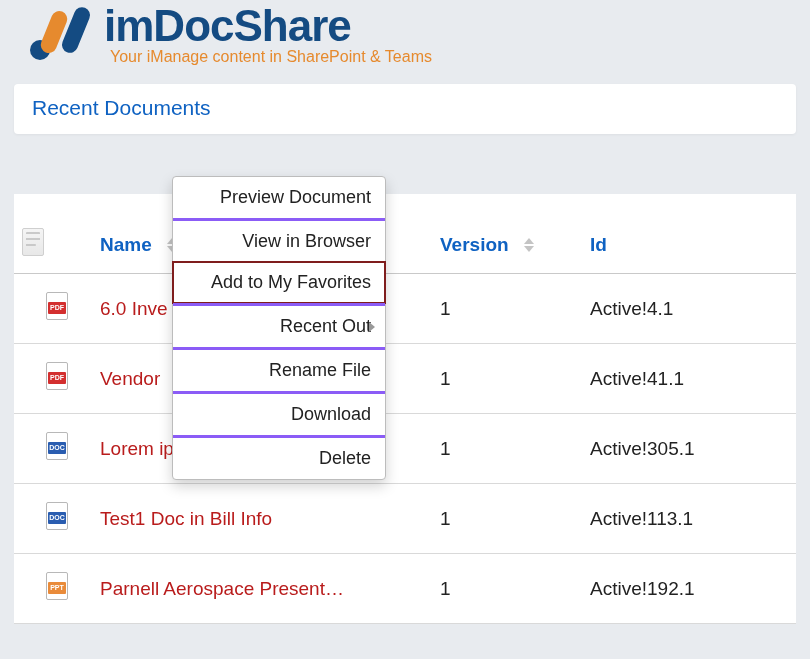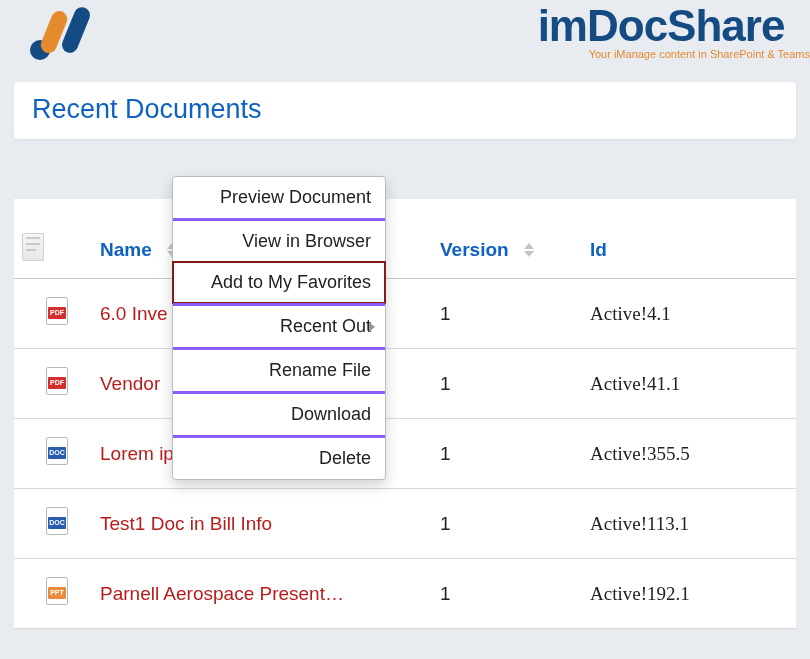--- a/index.html
+++ b/index.html
@@ -8,51 +8,49 @@
     font-family: "Segoe UI", Arial, sans-serif;
     background: #e8ebef;
     color: #333;
   }
 
   
   .logo-wrap {
     display: flex;
     align-items: flex-start;
     padding: 4px 0 8px 26px;
-    justify-content: space-between;
   }
   .logo-mark { width: 72px; height: 60px; flex: 0 0 auto; }
   .logo-text-wrap { margin-left: 6px; }
   .logo-text {
     font-family: "Arial Narrow", Arial, sans-serif;
     font-size: 44px;
     font-weight: 700;
     color: #144b82;
     letter-spacing: -1px;
     line-height: 1;
   }
   .logo-tagline {
-    font-size: 11px;
+    font-size: 16px;
     color: #e68a2e;
     margin-top: 0;
     padding-left: 6px;
-    margin-left: 45px;
   }
 
   
   .panel {
     margin: 10px 14px 0 14px;
     background: #fff;
     border-radius: 4px;
     box-shadow: 0 1px 3px rgba(0,0,0,0.05);
     overflow: visible;
   }
   .panel-title {
     padding: 12px 18px 14px 18px;
-    font-size: 27px;
+    font-size: 21px;
     color: #0f62c2;
     font-weight: 400;
   }
 
   
   .table-wrap {
     margin: 60px 14px 8px 14px;
     background: #fff;
     padding-top: 24px;
   }
@@ -97,21 +95,21 @@
     white-space: nowrap;
     overflow: hidden;
     text-overflow: ellipsis;
   }
   tbody td.icon-cell { text-align: center; padding-right: 0; }
   tbody td.name-cell a {
     color: #b91c1c;
     text-decoration: none;
   }
   tbody td.ver-cell, tbody td.id-cell { color: #222; }
-  tbody td.id-cell { font-weight: 400; font-family: Liberation Serif, serif; }
+  tbody td.id-cell { font-weight: 400; }
   tbody td.ver-cell { font-weight: 400; }
 
   
   .fi { display:inline-block; width:22px; height:28px; position:relative; }
   .fi::before {
     content:""; position:absolute; inset:0;
     background:#fff; border:1px solid #b8b8b8; border-radius:2px;
   }
   .fi::after {
     content:""; position:absolute; top:10px; left:2px; right:2px; height:12px;
@@ -236,21 +234,21 @@
         <tr>
           <td class="icon-cell"><span class="fi fi-pdf"></span></td>
           <td class="name-cell"><a href="#">Vendor</a></td>
           <td class="ver-cell">1</td>
           <td class="id-cell">Active!41.1</td>
         </tr>
         <tr>
           <td class="icon-cell"><span class="fi fi-doc"></span></td>
           <td class="name-cell"><a href="#">Lorem ip</a></td>
           <td class="ver-cell">1</td>
-          <td class="id-cell">Active!355.5</td>
+          <td class="id-cell">Active!305.1</td>
         </tr>
         <tr>
           <td class="icon-cell"><span class="fi fi-doc"></span></td>
           <td class="name-cell"><a href="#">Test1 Doc in Bill Info</a></td>
           <td class="ver-cell">1</td>
           <td class="id-cell">Active!113.1</td>
         </tr>
         <tr>
           <td class="icon-cell"><span class="fi fi-ppt"></span></td>
           <td class="name-cell"><a href="#">Parnell Aerospace Present…</a></td>

